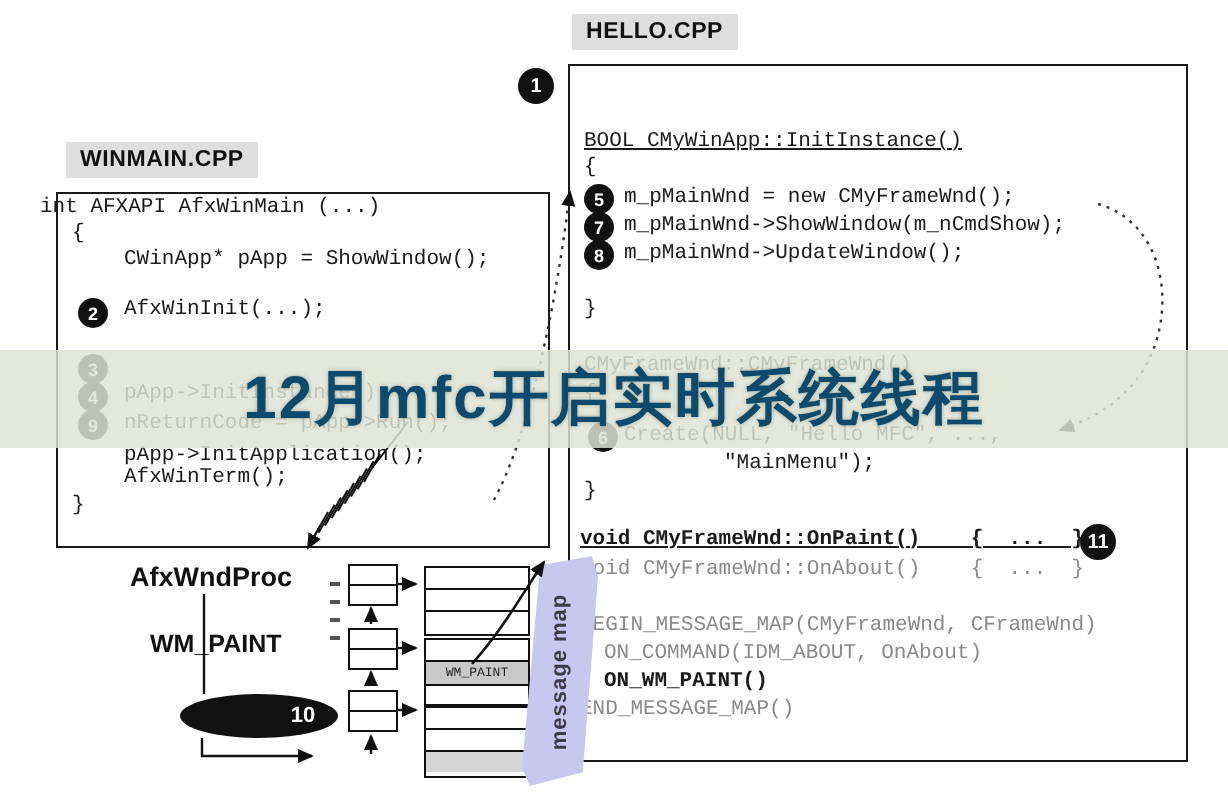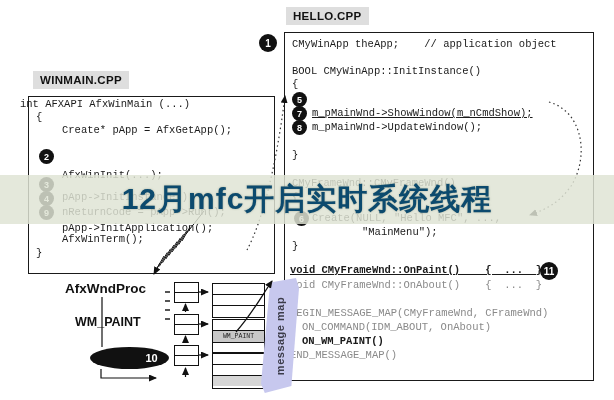--- a/index.html
+++ b/index.html
@@ -43,42 +43,42 @@
 </head>
 <body>
 
 <div class="canvas">
 
   <div class="box" style="left:28px;top:96px;width:245px;height:176px;"></div>
   <div class="filetag" style="left:33px;top:71px;">WINMAIN.CPP</div>
 
   <div class="code" style="left:20px;top:98px;">int AFXAPI AfxWinMain (...)</div>
   <div class="code" style="left:36px;top:111px;">{</div>
-  <div class="code" style="left:62px;top:124px;">Create* pApp = AfxGetApp();</div>
+  <div class="code" style="left:62px;top:124px;">CWinApp* pApp = ShowWindow();</div>
   <span class="badge" style="left:39px;top:149px;">2</span>
-  <div class="code" style="left:62px;top:149px;margin-top:20px;">AfxWinInit(...);</div>
+  <div class="code" style="left:62px;top:149px;">AfxWinInit(...);</div>
   <span class="badge" style="left:39px;top:177px;">3</span>
   <div class="code" style="left:62px;top:193px;margin-top:29px;">pApp-&gt;InitApplication();</div>
   <span class="badge" style="left:39px;top:191px;">4</span>
   <div class="code" style="left:62px;top:191px;">pApp-&gt;InitInstance();</div>
   <span class="badge" style="left:39px;top:205px;">9</span>
   <div class="code" style="left:62px;top:206px;">nReturnCode = pApp-&gt;Run();</div>
   <div class="code" style="left:62px;top:233px;text-align:right;">AfxWinTerm();</div>
   <div class="code" style="left:36px;top:247px;">}</div>
 
   <div class="box" style="left:284px;top:32px;width:308px;height:347px;"></div>
   <div class="filetag" style="left:286px;top:7px;">HELLO.CPP</div>
 
   <span class="badge med" style="left:259px;top:34px;">1</span>
-  <div class="code" style="left:292px;top:38px;">CMyWinApp theApp;    // application object</div>
-  <div class="code" style="left:292px;top:65px;">BOOL CMyWinApp::InitInstance()</div>
+  <div class="code" style="left:292px;top:65px;text-decoration:underline;">BOOL CMyWinApp::InitInstance()</div>
   <div class="code" style="left:292px;top:78px;">{</div>
   <span class="badge" style="left:292px;top:92px;">5</span>
+  <div class="code" style="left:312px;top:93px;">m_pMainWnd = new CMyFrameWnd();</div>
   <span class="badge" style="left:292px;top:106px;">7</span>
-  <div class="code" style="left:312px;top:107px;text-decoration:underline;">m_pMainWnd-&gt;ShowWindow(m_nCmdShow);</div>
+  <div class="code" style="left:312px;top:107px;">m_pMainWnd-&gt;ShowWindow(m_nCmdShow);</div>
   <span class="badge" style="left:292px;top:120px;">8</span>
   <div class="code" style="left:312px;top:121px;">m_pMainWnd-&gt;UpdateWindow();</div>
   <div class="code" style="left:292px;top:149px;">}</div>
   <div class="code" style="left:292px;top:177px;">CMyFrameWnd::CMyFrameWnd()</div>
   <div class="code" style="left:292px;top:191px;">{</div>
   <span class="badge" style="left:294px;top:211px;">6</span>
   <div class="code" style="left:312px;top:212px;">Create(NULL, "Hello MFC", ...,</div>
   <div class="code" style="left:362px;top:226px;">"MainMenu");</div>
   <div class="code" style="left:292px;top:240px;">}</div>
   <div class="code b" style="left:290px;top:264px;text-decoration:underline;">void CMyFrameWnd::OnPaint()    {  ...  }</div>

